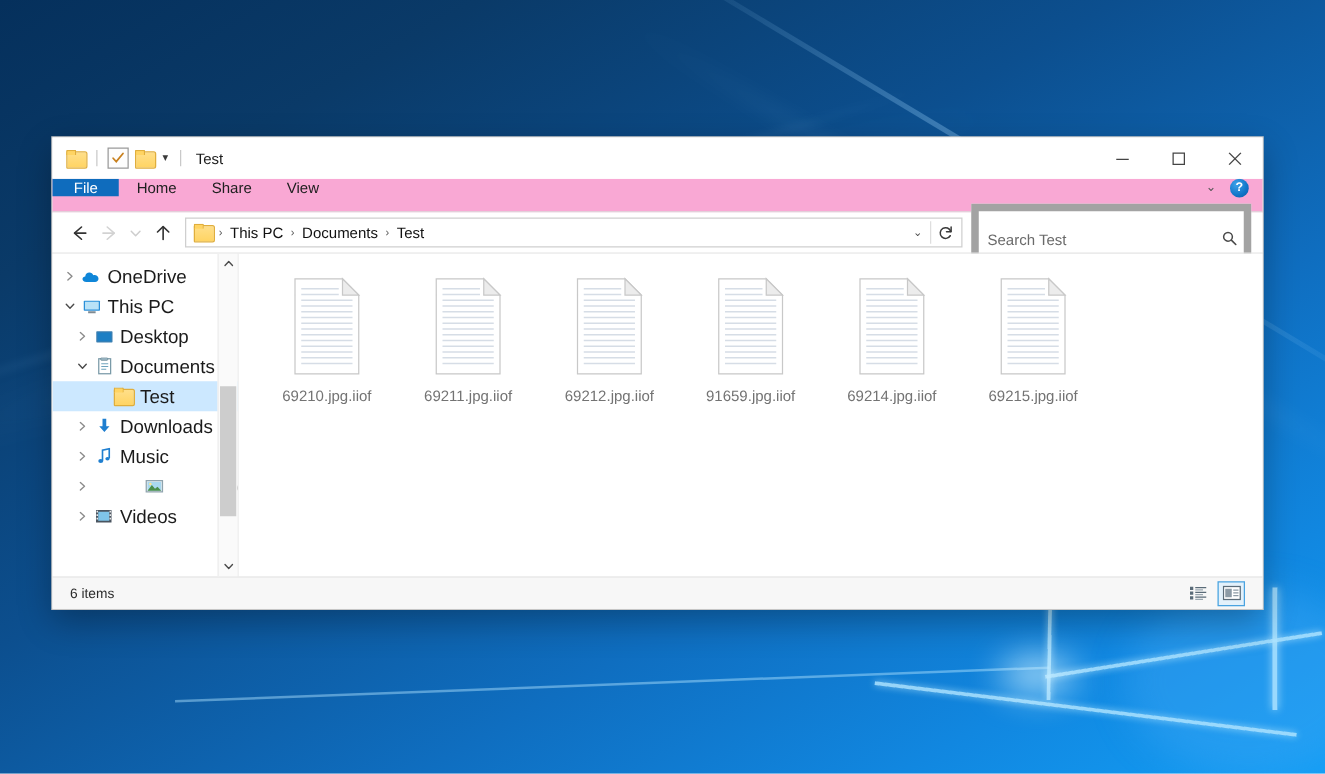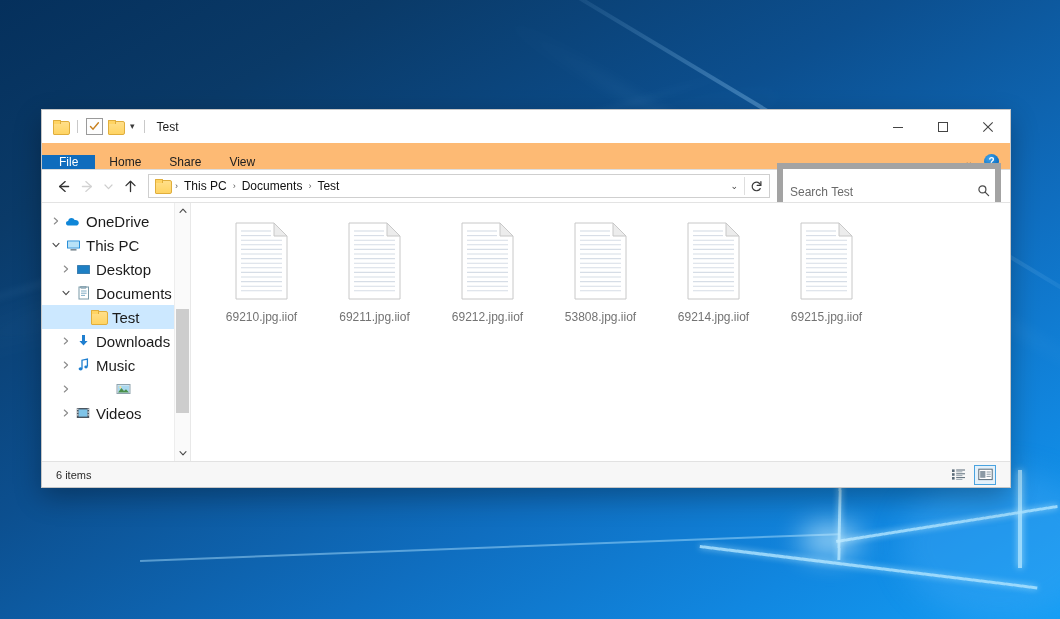--- a/index.html
+++ b/index.html
@@ -106,22 +106,22 @@
   .wc {
     width: 45px; height: 33px; display:flex; align-items:center; justify-content:center;
     color:#444;
   }
   .wc svg { display:block; }
 
   
   .ribbon {
     height: 26px;
     display: flex;
-    align-items: flex-end;
-    background: #fdba74;
+    align-items: flex-start;
+    background: #f9a8d4;
     border-bottom: 1px solid #dcdcdc;
     flex: none;
   }
   .tab {
     display:flex; align-items:center; justify-content:center;
     padding: 0 14px; font-size: 12px; color:#202020;
   }
   .tab.file {
     background: #0f6cbd; color:#ffffff; padding: 0 17px;
     margin-left: 0;
@@ -601,21 +601,21 @@
                     <line x1="11" y1="42.2" x2="52" y2="42.2"></line>
                   <line x1="11" y1="46.8" x2="52" y2="46.8"></line>
                     <line x1="11" y1="51.4" x2="52" y2="51.4"></line>
                   <line x1="11" y1="56" x2="52" y2="56"></line>
                     <line x1="11" y1="60.6" x2="52" y2="60.6"></line>
                   <line x1="11" y1="65.2" x2="52" y2="65.2"></line>
                     <line x1="11" y1="69.8" x2="52" y2="69.8"></line>
                 </g>
               </svg>
             </div>
-            <div class="fname">53808.jpg.iiof</div>
+            <div class="fname">91659.jpg.iiof</div>
           </div>
 
           <div class="fileitem">
             <div class="doc-icon">
               <svg width="64" height="80" viewBox="0 0 64 80">
                 <path d="M6 2 H44 L57 15 V78 H6 Z" fill="#ffffff" stroke="#c8c8c8" stroke-width="1"></path>
                 <path d="M44 2 L57 15 H44 Z" fill="#ececec" stroke="#c8c8c8" stroke-width="1"></path>
                 <g stroke="#d6dde6" stroke-width="1.1">
                   <line x1="11" y1="10" x2="41" y2="10"></line>
                     <line x1="11" y1="14.6" x2="41" y2="14.6"></line>

